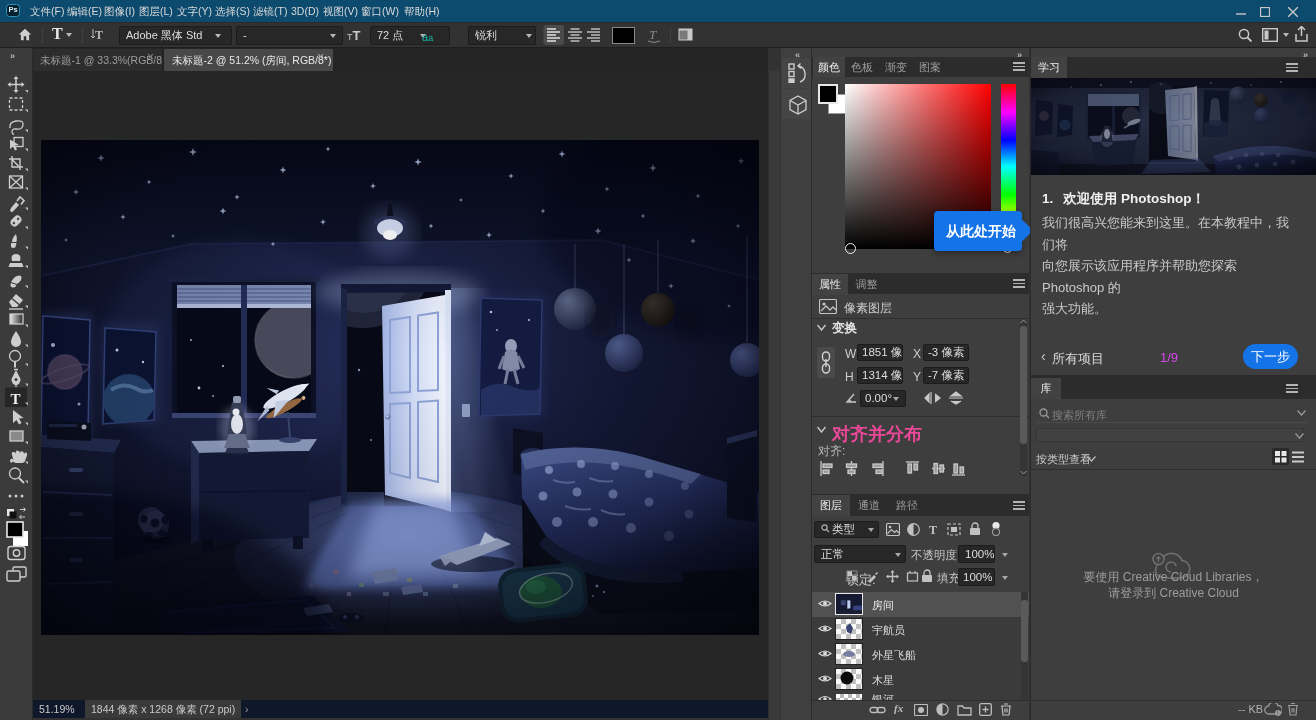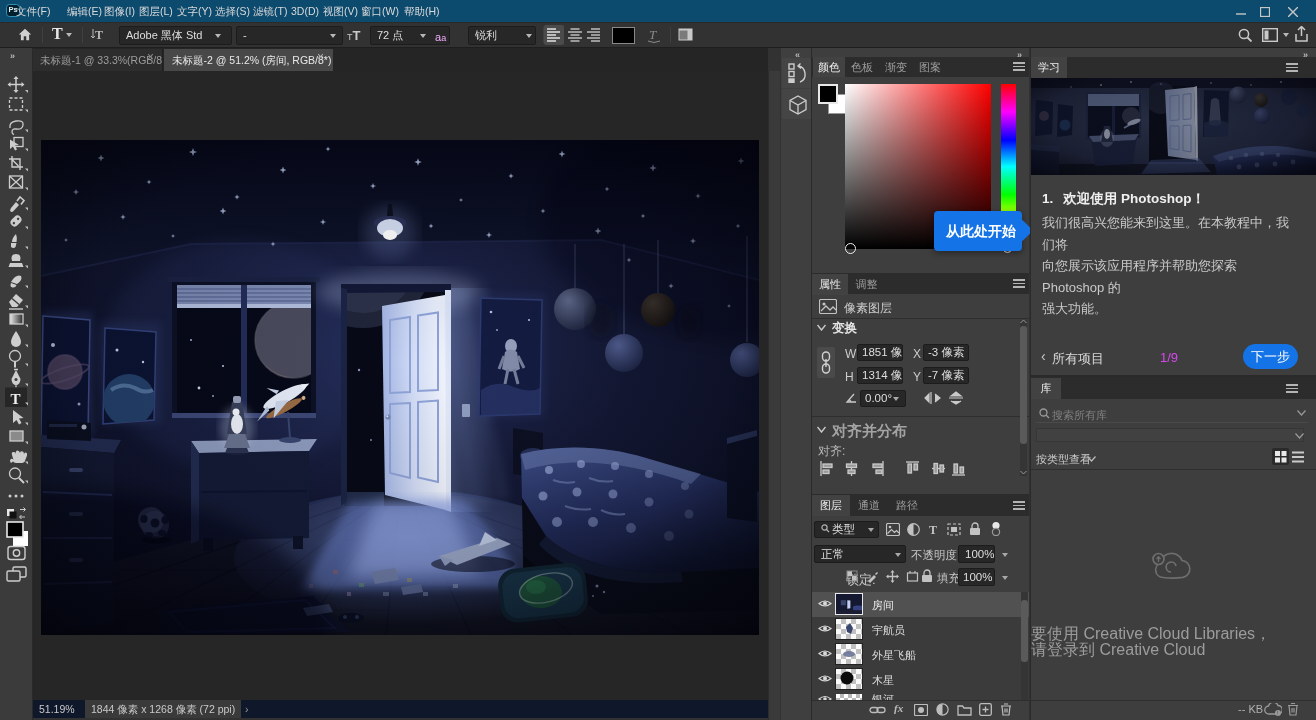--- a/index.html
+++ b/index.html
@@ -37,21 +37,21 @@
 
 #learncol{position:absolute;left:1030px;top:48px;width:286px;height:672px;background:#3e3e3e;border-left:1px solid #2a2a2a}
 .smalltxt{font-size:12px;color:#cccccc}
 .thumb{position:absolute;width:26px;height:20px;background:repeating-conic-gradient(#c0c0c0 0% 25%,#fafafa 0% 50%) 0 0/10px 10px;outline:1px solid #222}
 </style></head>
 <body>
 <div id="app">
 
 <div id="menubar">
 <div id="pslogo">Ps</div>
-<span class="mi" style="left:16px">文件(F)</span>
+<span class="mi" style="left:30px">文件(F)</span>
 <span class="mi" style="left:67px">编辑(E)</span>
 <span class="mi" style="left:104px">图像(I)</span>
 <span class="mi" style="left:139px">图层(L)</span>
 <span class="mi" style="left:177px">文字(Y)</span>
 <span class="mi" style="left:215px">选择(S)</span>
 <span class="mi" style="left:253px">滤镜(T)</span>
 <span class="mi" style="left:291px">3D(D)</span>
 <span class="mi" style="left:323px">视图(V)</span>
 <span class="mi" style="left:361px">窗口(W)</span>
 <span class="mi" style="left:404px">帮助(H)</span>
@@ -78,21 +78,21 @@
       <text x="5" y="12" font-size="12" font-weight="bold" fill="#b9b9b9" font-family="Liberation Serif">T</text>
       <path d="M3,2 v9 m0,0 l-2,-2 m2,2 l2,-2" stroke="#b9b9b9" fill="none"></path>
     </svg>
 <div class="field" style="left:119px;top:26px;width:113px;height:19px;font-size:11px">Adobe 黑体 Std</div>
 <div class="chv" style="left:215px;top:34px"></div>
 <div class="field" style="left:236px;top:26px;width:107px;height:19px;font-size:11px">-</div>
 <div class="chv" style="left:330px;top:34px"></div>
 <div class="abs" style="left:347px;top:28px;color:#c9c9c9;font-size:13px"><span style="font-size:9px">T</span><span style="font-size:13px;font-weight:bold">T</span></div>
 <div class="field" style="left:370px;top:26px;width:80px;height:19px;font-size:11px">72 点</div>
 <div class="chv" style="left:420px;top:34px"></div>
-<div class="abs" style="left:435px;top:27px;color:#f0abfc"><span style="font-size:11px">a</span><span style="font-size:9px">a</span></div>
+<div class="abs" style="left:422px;top:27px;color:#14b8a6"><span style="font-size:11px">a</span><span style="font-size:9px">a</span></div>
 <div class="field" style="left:468px;top:26px;width:68px;height:19px;font-size:11px">锐利</div>
 <div class="chv" style="left:526px;top:34px"></div>
 <div class="obsep" style="left:543px"></div>
 <div class="abs" style="left:544px;top:25px;width:20px;height:20px;background:#4b4b4b;border-radius:2px"></div>
 <svg class="abs" style="left:547px;top:28px" width="14" height="14">
       <g stroke="#e2e2e2" stroke-width="1.5">
         <path d="M0,1 h9 M0,4 h13 M0,7 h9 M0,10 h13 M0,13 h9"></path>
       </g>
     </svg>
 <svg class="abs" style="left:568px;top:28px" width="14" height="14">
@@ -690,21 +690,21 @@
 <svg class="abs" style="left:924px;top:391px" width="18" height="14">
       <path d="M7,1 L7,13 M5,3 L1,7 L5,11 Z M11,3 L16,7 L11,11" stroke="#c9c9c9" stroke-width="1.2" fill="#c9c9c9"></path>
     </svg>
 <svg class="abs" style="left:948px;top:391px" width="16" height="14">
       <path d="M1,7 L15,7 M3,5 L8,1 L13,5 Z M3,10 L8,13 L13,10" stroke="#c9c9c9" stroke-width="1.2" fill="#c9c9c9"></path>
     </svg>
 <div class="abs" style="left:812px;top:416px;width:217px;height:1px;background:#2e2e2e"></div>
 <svg class="abs" style="left:817px;top:426px" width="9" height="7">
       <path d="M0.5,1 L4.5,6 L8.5,1" stroke="#c9c9c9" stroke-width="1.4" fill="none"></path>
     </svg>
-<span class="abs" style="left:832px;top:422px;font-size:15px;font-weight:bold;color:#a3a3a3">对齐并分布</span>
+<span class="abs" style="left:832px;top:422px;font-size:18px;font-weight:bold;color:#ec4899">对齐并分布</span>
 <span class="abs" style="left:818px;top:443px;font-size:12px;color:#b9b9b9">对齐:</span>
 <svg class="abs" style="left:820px;top:461px" width="145" height="15">
 <g stroke="#c9c9c9" stroke-width="1.3" fill="#9a9a9a">
 <path d="M1,0 V15"></path>
         <rect x="3" y="3" width="9" height="3.5"></rect>
         <rect x="3" y="9" width="6" height="3.5"></rect>
 <g transform="translate(26,0)">
           <path d="M5.5,0 V15"></path>
           <rect x="0.5" y="3" width="10" height="3.5"></rect>
           <rect x="2" y="9" width="7" height="3.5"></rect>
@@ -1008,21 +1008,21 @@
     </svg>
 <div class="abs" style="left:1031px;top:469px;width:285px;height:1px;background:#2e2e2e"></div>
 <svg class="abs" style="left:1150px;top:551px" width="42" height="32" viewBox="0 0 42 32">
 <g fill="none" stroke="#6e6e6e" stroke-width="1.7">
 <path d="M13,26.5 a7.5,7.5 0 0 1 -2.5,-14.5 a11,10 0 0 1 21.5,-2.5 a8.5,8.5 0 0 1 1,16.8 q-10,1.4 -20,0.2 Z"></path>
 <path d="M26,15 a5,5 0 1 0 -5,6"></path>
 <circle cx="8.5" cy="8" r="5.5" fill="#3e3e3e"></circle>
 <path d="M8.5,11 V6 M6.5,8 L8.5,5.8 L10.5,8" stroke-width="1.3"></path>
 </g>
 </svg>
-<div class="abs" style="left:1031px;top:626px;width:285px;text-align:left;font-size:16px;color:#9c9c9c;line-height:16px">要使用 Creative Cloud Libraries，<br>请登录到 Creative Cloud</div>
+<div class="abs" style="left:1031px;top:569px;width:285px;text-align:center;font-size:12px;color:#9c9c9c;line-height:16px">要使用 Creative Cloud Libraries，<br>请登录到 Creative Cloud</div>
 <div class="abs" style="left:1031px;top:700px;width:285px;height:20px;background:#3e3e3e;border-top:1px solid #2e2e2e"></div>
 <span class="abs" style="left:1238px;top:703px;font-size:11px;color:#b0b0b0">-- KB</span>
 <svg class="abs" style="left:1264px;top:703px" width="18" height="13">
       <path d="M5,11 a4,4 0 0 1 -0.5,-8 a5,5 0 0 1 9.5,-0.5 a3.5,3.5 0 0 1 0,8.5 Z" fill="none" stroke="#9a9a9a" stroke-width="1.3"></path>
       <circle cx="14" cy="10" r="3" fill="#9a9a9a"></circle>
       <text x="13" y="12" font-size="5" fill="#3e3e3e">!</text>
     </svg>
 <svg class="abs" style="left:1287px;top:702px" width="12" height="14">
       <path d="M1,3.5 h10 M2,3.5 l1,9.5 h6 l1,-9.5 M4,1.5 h4 M5,6 v4.5 M7,6 v4.5" fill="none" stroke="#9a9a9a" stroke-width="1.2"></path>
     </svg>

